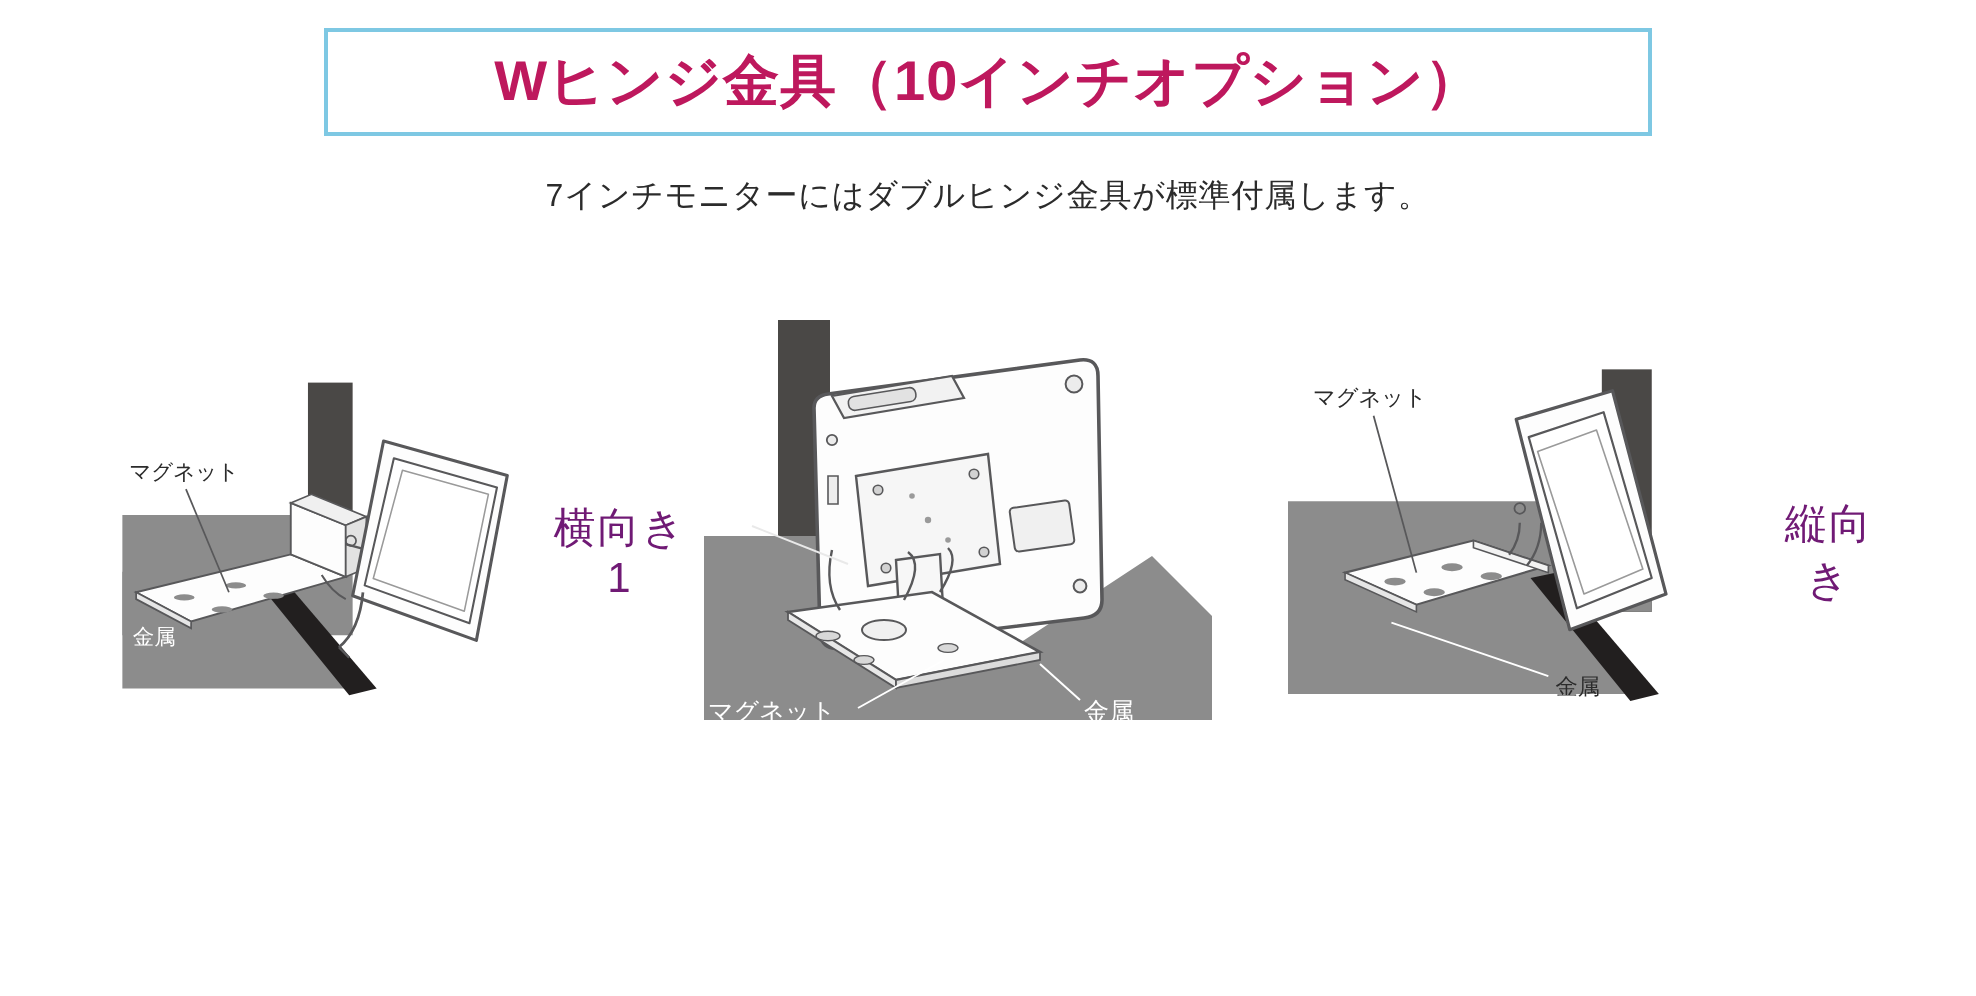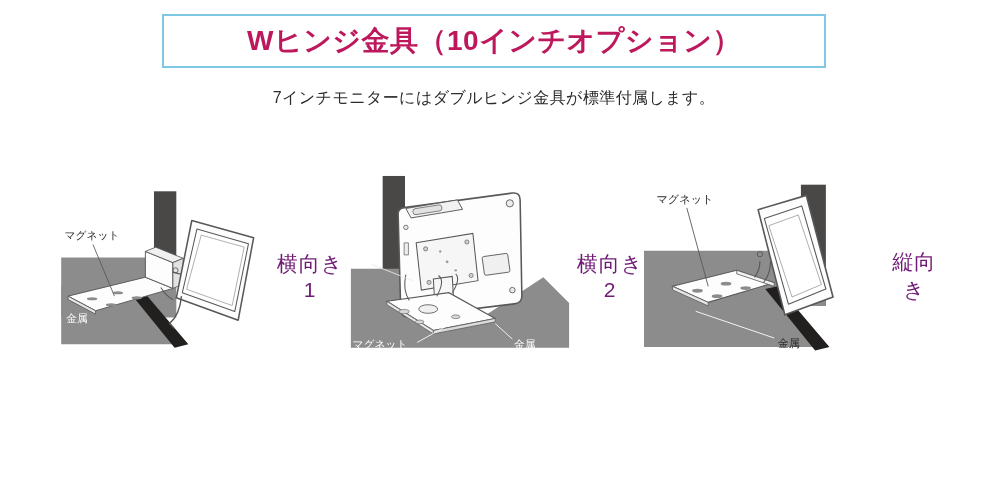--- a/index.html
+++ b/index.html
@@ -206,21 +206,20 @@
         <path d="M72,115 q-4,18 4,30" stroke="#58585a" stroke-width="1.2" fill="none"></path>
 
         <path d="M32,103 L80,122" stroke="#e9e9e9" stroke-width="1" fill="none"></path>
         <path d="M85,194 L128,170" stroke="#ffffff" stroke-width="1" fill="none"></path>
         <path d="M196,190 L176,172" stroke="#ffffff" stroke-width="1" fill="none"></path>
 
         <text x="10" y="200" font-size="12.5" fill="#ffffff">マグネット</text>
         <text x="198" y="200" font-size="12.5" fill="#ffffff">金属</text>
       </g>
     </svg>
-    <div class="caption">横向き2</div>
   </div>
 
   <div class="figure">
     <svg class="figure-art" viewBox="0 0 270 225">
       <defs>
         <clipPath id="clip3">
             <rect x="0" y="0" width="270" height="225"></rect>
           </clipPath>
       </defs>
       <g clip-path="url(#clip3)">

